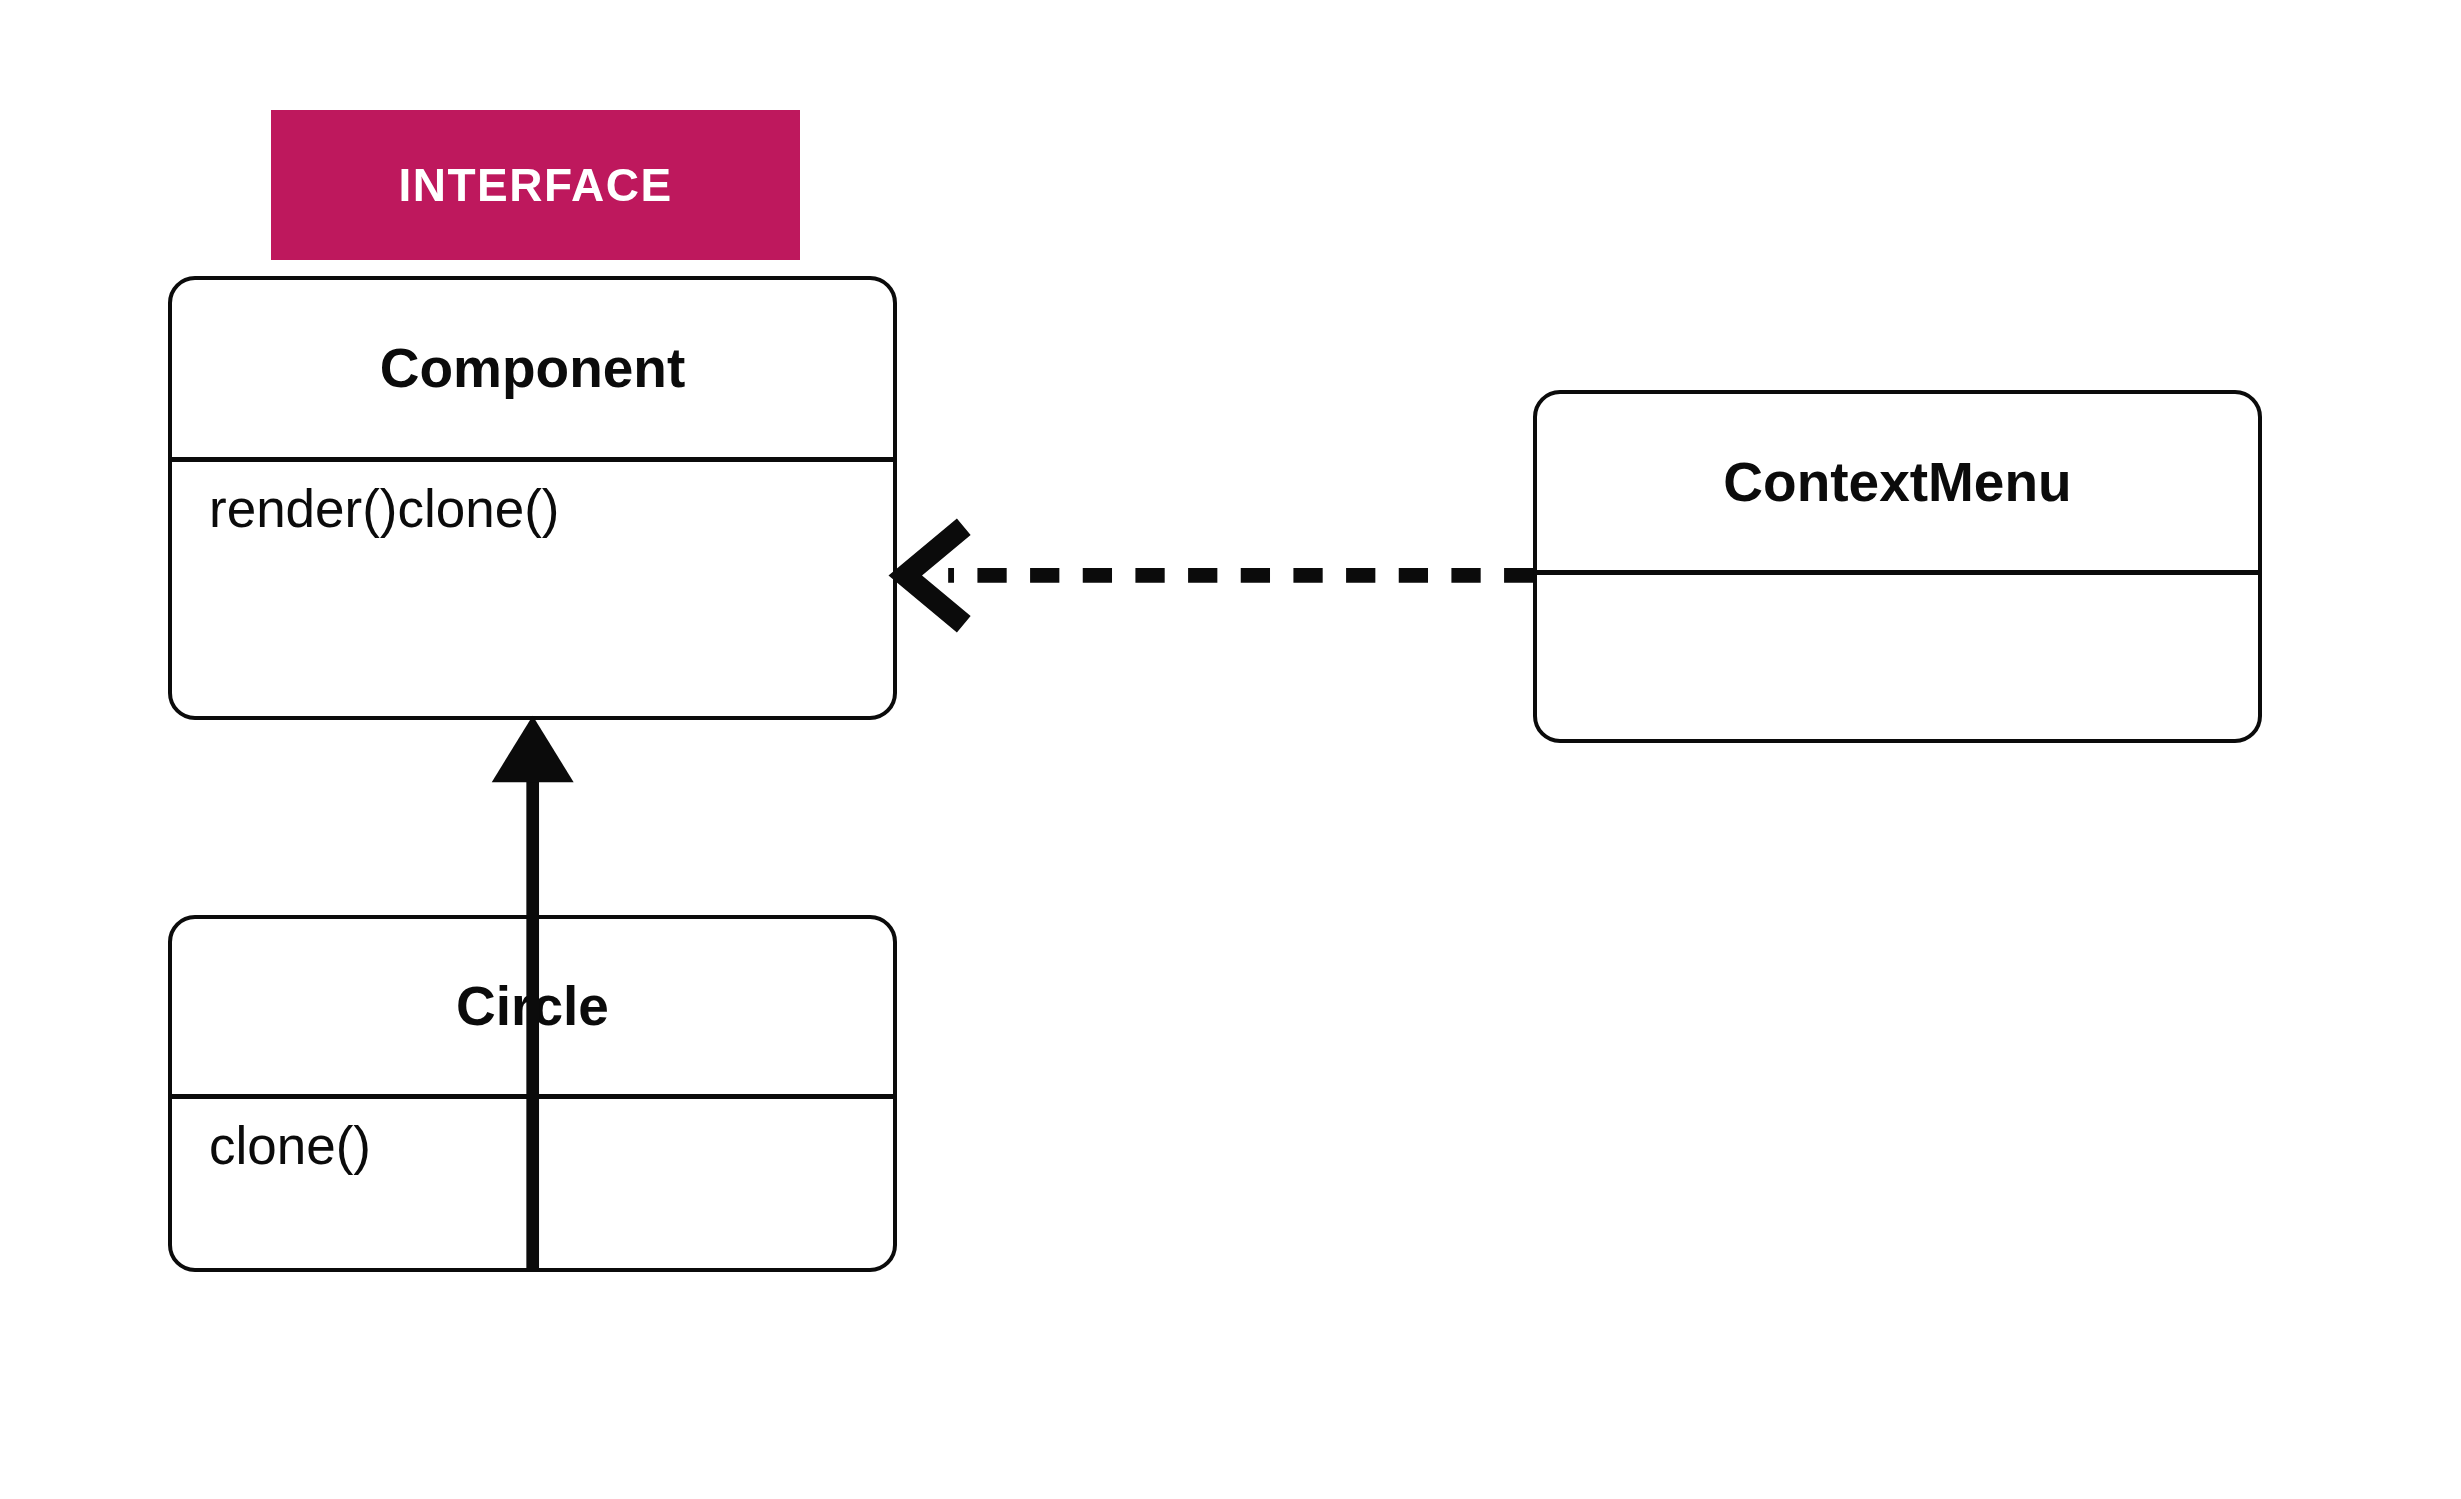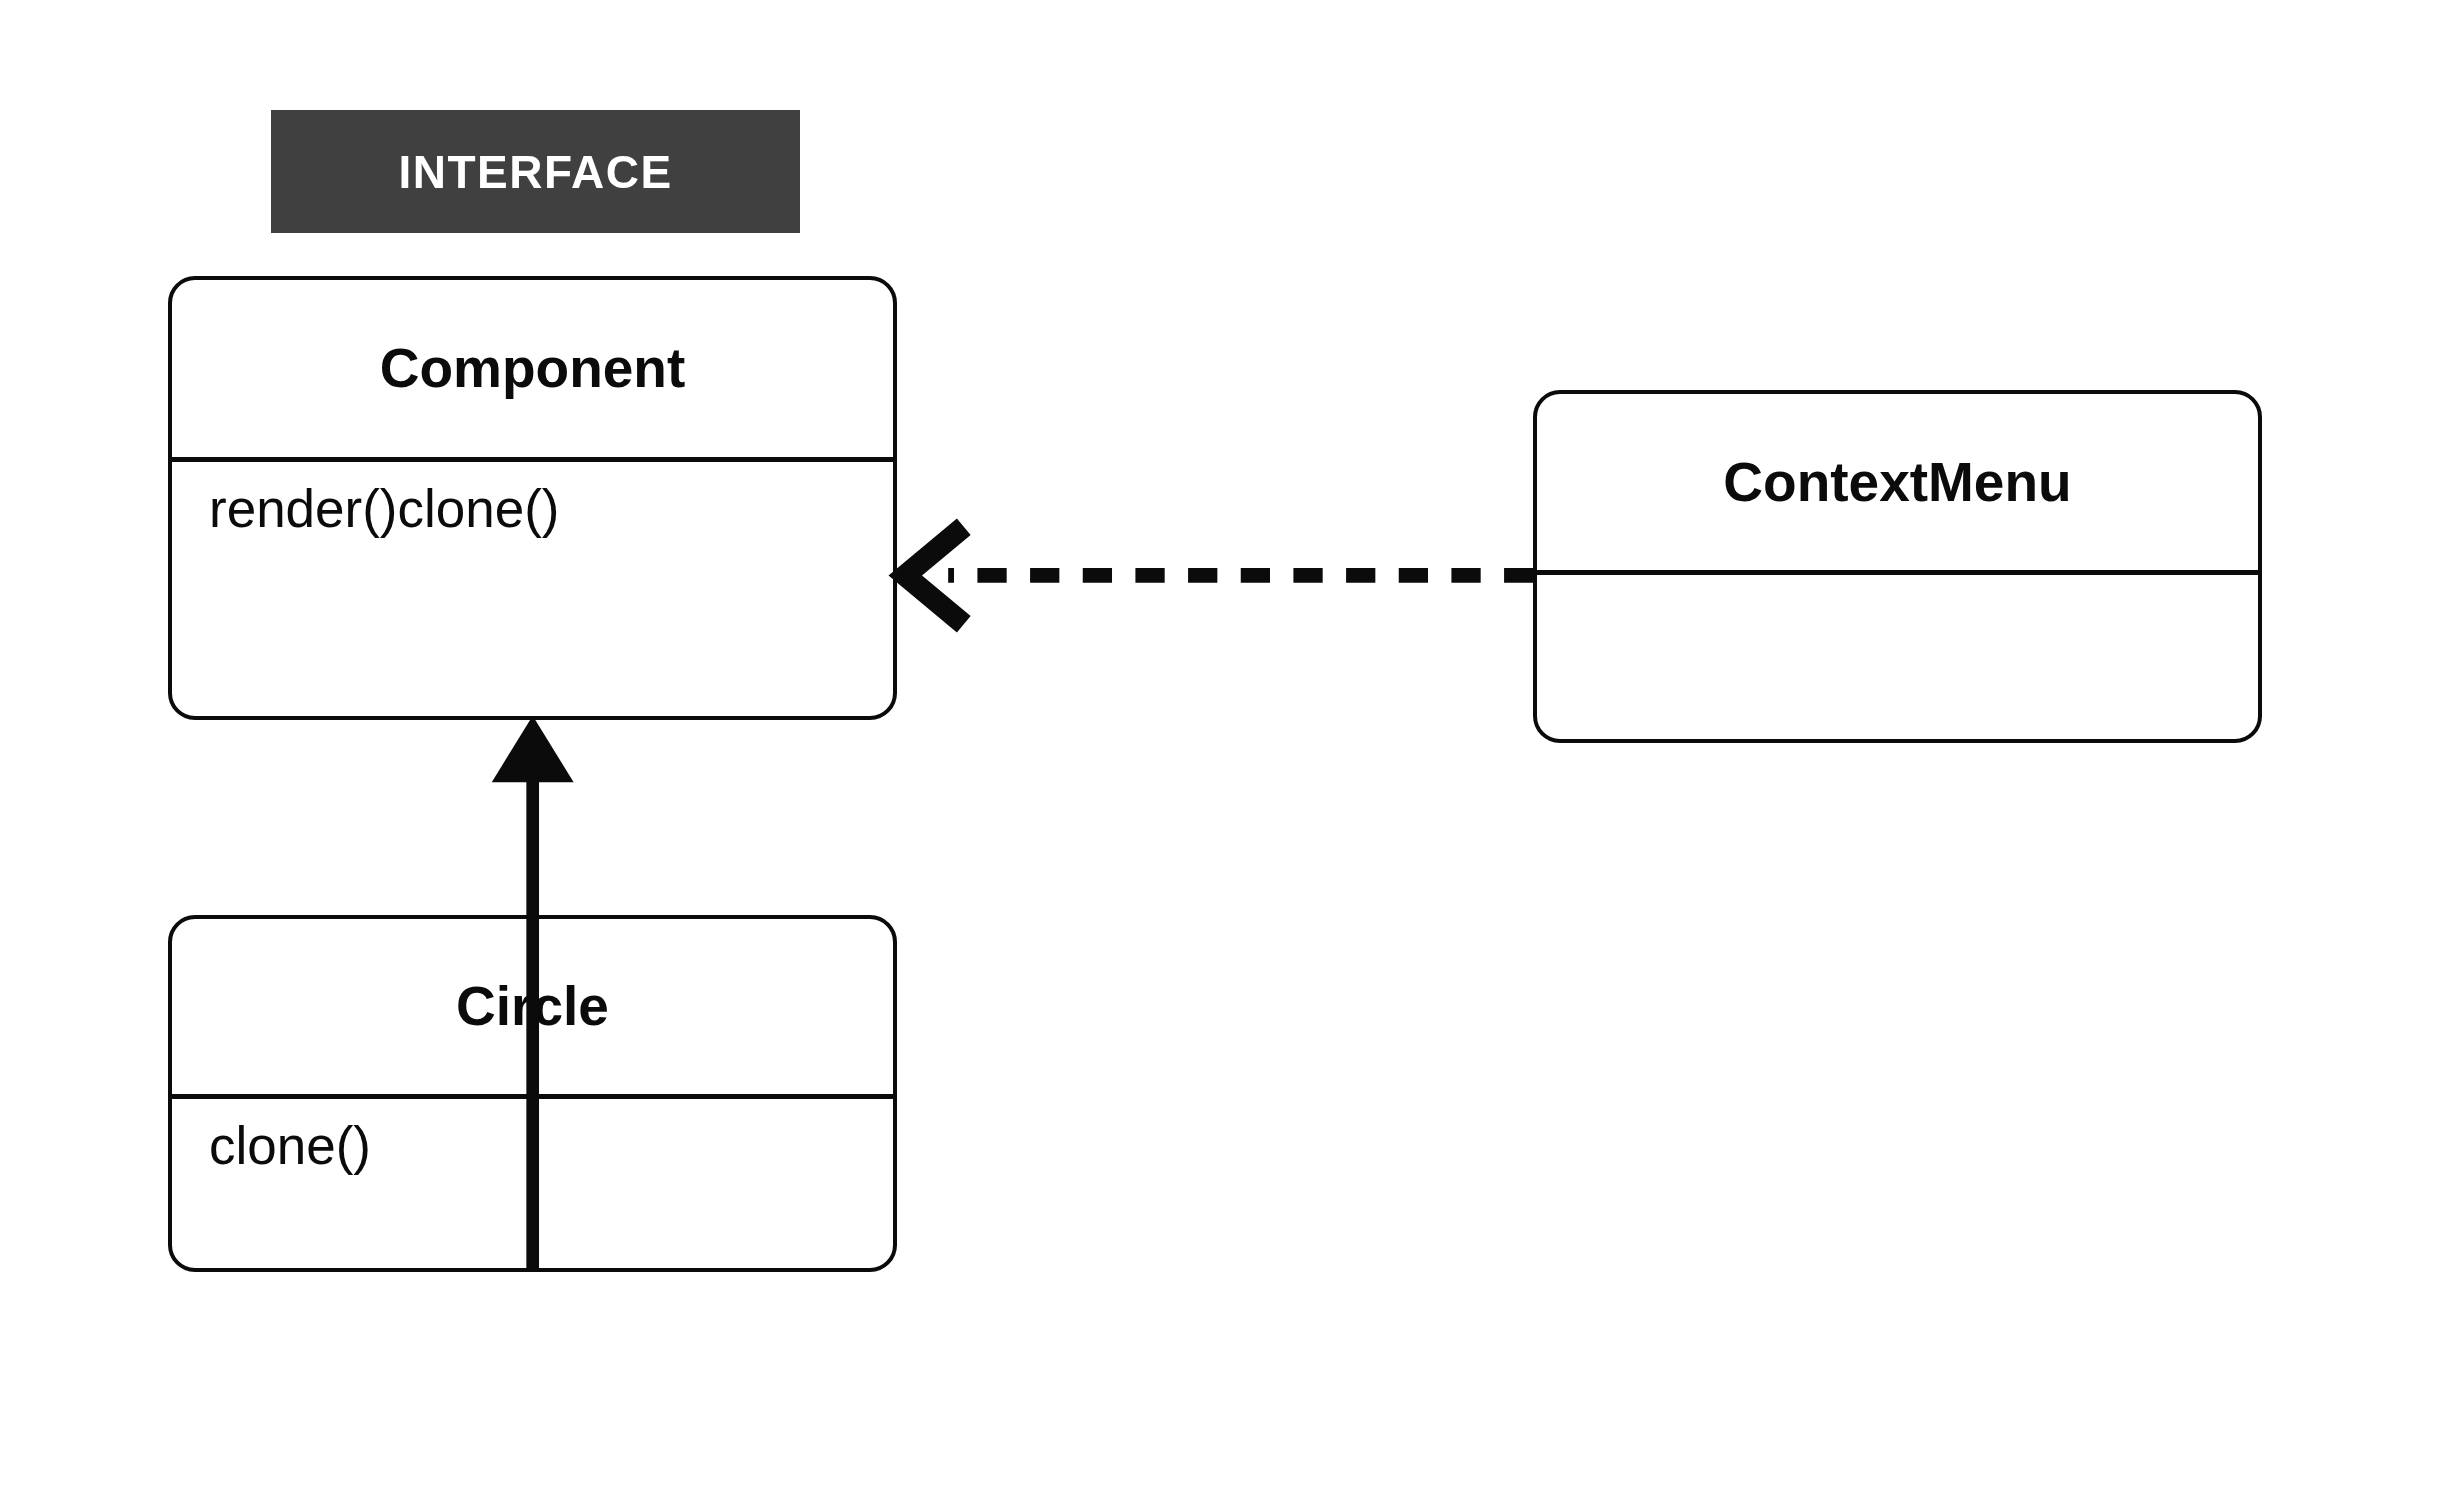--- a/index.html
+++ b/index.html
@@ -92,22 +92,22 @@
   #box-circle { left: 168px; top: 915px; width: 729px; height: 357px; }
   #box-circle .uml-title-zone { height: 175px; text-align: right; }
   #box-circle .uml-title { font-size: 55px; }
   #box-circle .uml-member { font-size: 53px; }
 
   #box-contextmenu { left: 1533px; top: 390px; width: 729px; height: 353px; }
   #box-contextmenu .uml-title-zone { height: 176px; }
   #box-contextmenu .uml-title { font-size: 55px; }
 
   #badge-interface {
-    left: 271px; top: 110px; width: 529px; height: 123px;
-    background: #404040;
+    left: 271px; top: 110px; width: 529px; height: 150px;
+    background: #be185d;
   }
   #badge-interface .badge-label { font-size: 46px; }
 
   
   #connectors {
     position: absolute;
     left: 0; top: 0;
     width: 2462px;
     height: 1500px;
     pointer-events: none;

